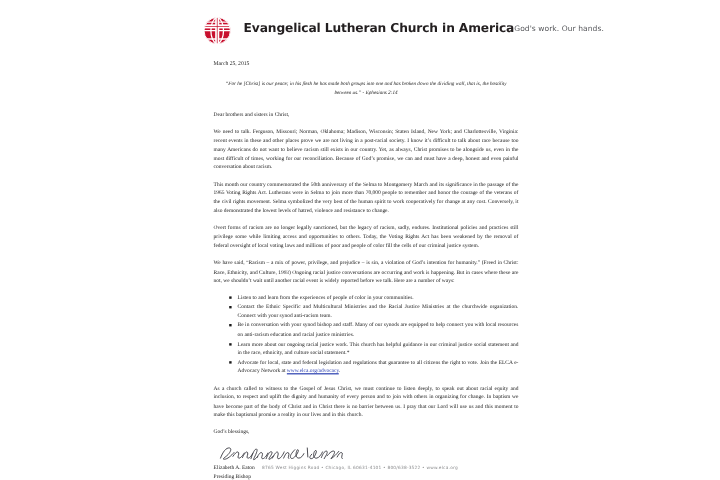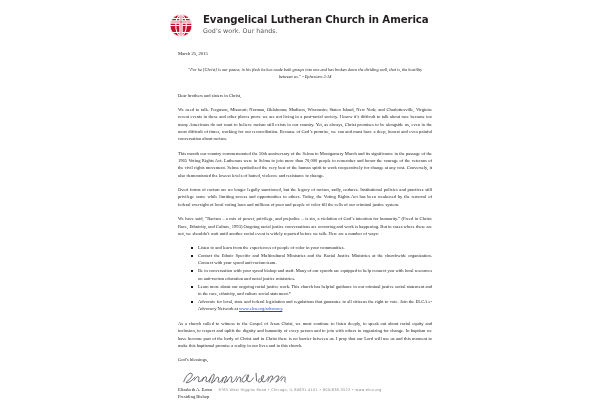--- a/index.html
+++ b/index.html
@@ -31,21 +31,21 @@
   }
   .logo {
     width: 30px;
     height: 30px;
     position: relative;
     flex: 0 0 auto;
   }
   .logo svg { display: block; }
   .brand {
     display: flex;
-    flex-direction: column;
+    flex-direction: row;
     justify-content: center;
     line-height: 1.05;
   }
   .brand-name {
     font-family: "DejaVu Sans", "Liberation Sans", sans-serif;
     font-size: 10.2px;
     font-weight: bold;
     color: #231f20;
     letter-spacing: -0.1px;
     white-space: nowrap;

